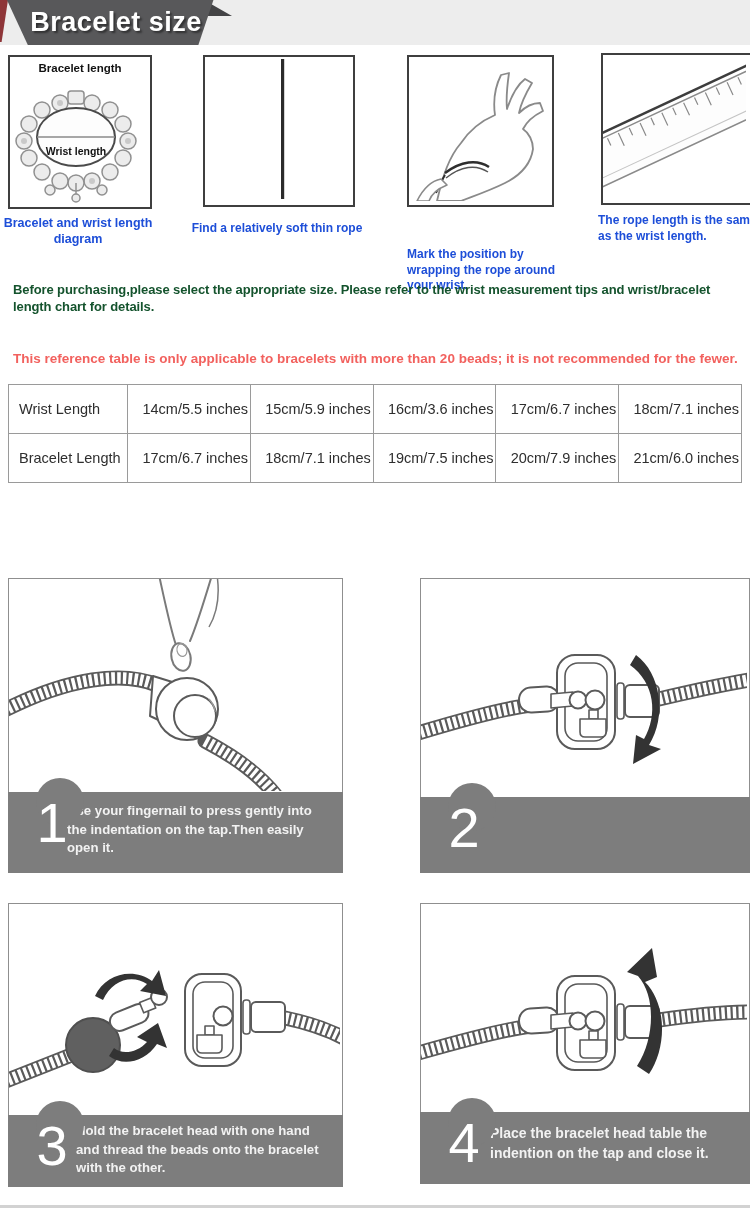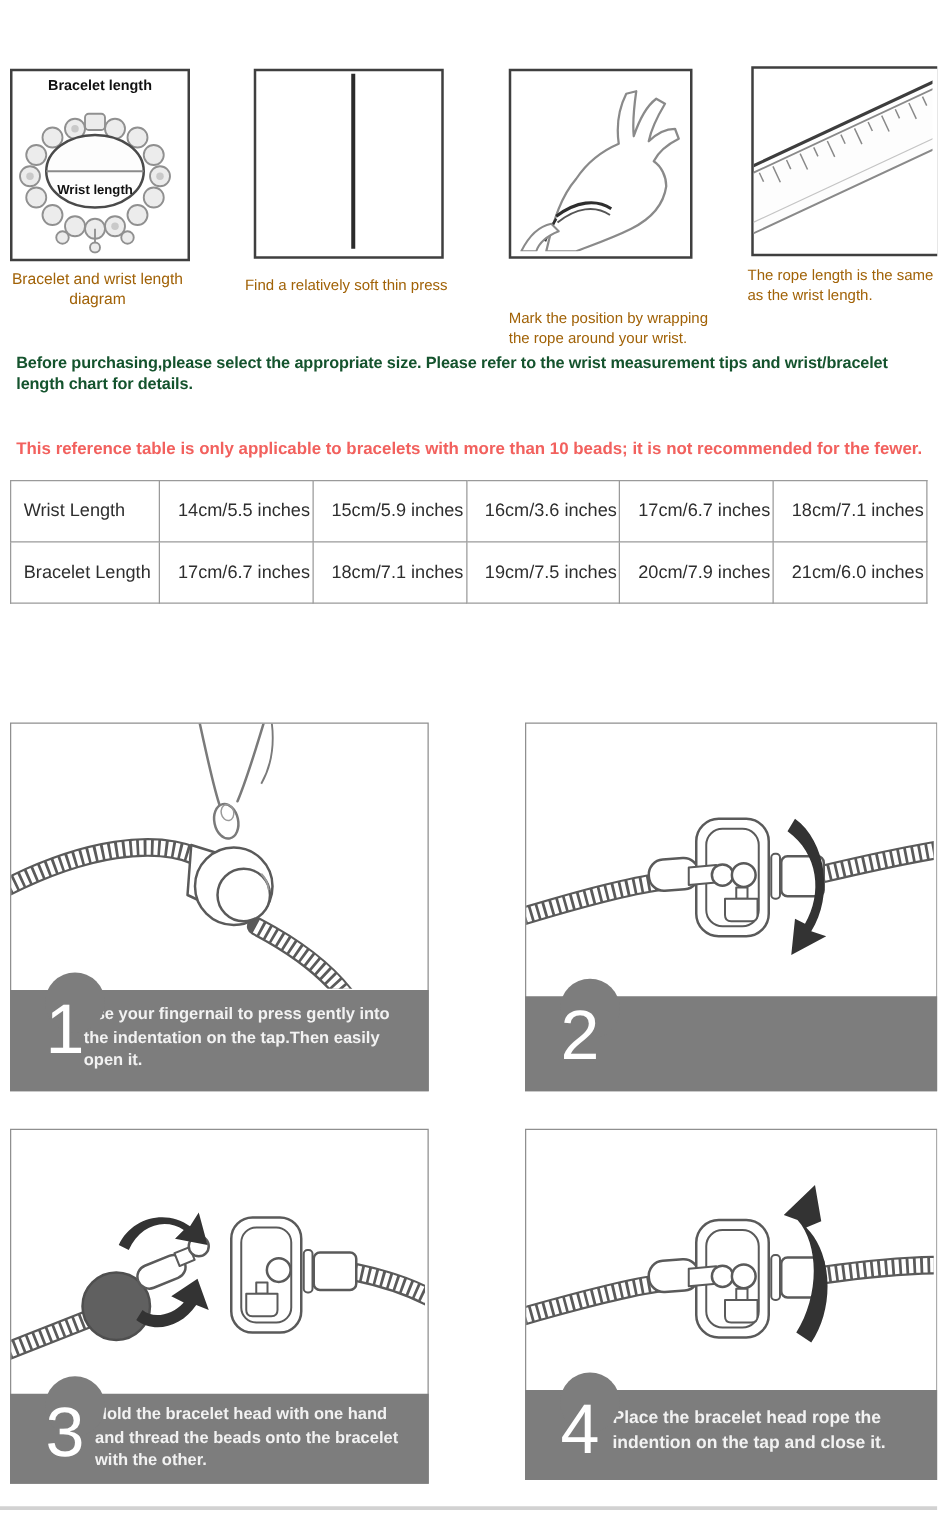--- a/index.html
+++ b/index.html
@@ -18,21 +18,21 @@
   .ribbon-body{position:absolute;left:0;top:0;width:232px;height:100%;background:#58585a;
                clip-path:polygon(3% 0,92% 0,85.5% 100%,12% 100%);
                display:flex;align-items:center;justify-content:center;}
   .ribbon-body span{color:#fff;font-size:27px;font-weight:800;letter-spacing:.5px;
                     text-shadow:2px 2px 2px rgba(0,0,0,.45);}
 
   
   .meas-row{position:absolute;left:0;top:45px;width:750px;height:247px;}
   .mbox{position:absolute;background:#fff;border:2px solid #3f3f3f;}
   .mbox svg{display:block;}
-  .mcap{position:absolute;font-weight:400;font-size:12.5px;line-height:1.3;color:#a16207;}
+  .mcap{position:absolute;font-weight:700;font-size:12.5px;line-height:1.3;color:#1d4ed8;}
 
   
   .intro{position:absolute;left:13px;top:281px;width:728px;font-size:13px;line-height:1.33;
          font-weight:800;color:#14532d;letter-spacing:-.1px;}
   .note{position:absolute;left:13px;top:351px;width:730px;font-size:13.5px;font-weight:700;}
 
   
   .size-table{position:absolute;left:8px;top:384px;width:734px;border-collapse:collapse;}
   .size-table td{border:1px solid #9a9a9a;height:48px;font-size:14.5px;color:#2e2e2e;
                  text-align:right;padding:0 2px;}
@@ -57,20 +57,29 @@
   .lw{fill:#fff;stroke:#5a5a5a;stroke-width:2;stroke-linejoin:round;}
   .lw15{fill:#fff;stroke:#5a5a5a;stroke-width:1.6;stroke-linejoin:round;}
   .ln{fill:none;stroke:#7a7a7a;stroke-width:2;stroke-linecap:round;}
   .arr{fill:#333;stroke:none;}
 </style>
 </head>
 <body>
 
 <div class="page">
 
+  <div class="strip strip1">
+    <div class="ribbon">
+      <div class="ribbon-fold"></div>
+      <div class="ribbon-red"></div>
+      <div class="ribbon-body">
+        <span>Bracelet size</span>
+      </div>
+    </div>
+  </div>
 
   <div class="meas-row">
 
     <div class="mbox" style="left:8px;top:10px;width:140px;height:150px;">
       <svg width="136" height="146" viewBox="0 0 136 146">
         <text x="70" y="15" text-anchor="middle" font-size="11.5" font-weight="bold" fill="#111">Bracelet length</text>
         <g stroke="#909090" stroke-width="1.5" fill="#ececec">
           <rect x="58" y="34" width="16" height="13" rx="3"></rect>
           <circle cx="118" cy="84" r="8"></circle>
             <circle cx="113" cy="101" r="8"></circle>
@@ -103,21 +112,21 @@
         <circle cx="66" cy="141" r="4" fill="#ececec" stroke="#909090" stroke-width="1.5"></circle>
       </svg>
     </div>
     <div class="mcap" style="left:2px;top:170px;width:152px;text-align:center;">Bracelet and wrist length diagram</div>
 
     <div class="mbox" style="left:203px;top:10px;width:148px;height:148px;">
       <svg width="144" height="144" viewBox="0 0 144 144">
         <rect x="76" y="2" width="3.2" height="140" fill="#2b2b2b"></rect>
       </svg>
     </div>
-    <div class="mcap" style="left:176px;top:176px;width:202px;text-align:center;font-size:12px;">Find a relatively soft thin press</div>
+    <div class="mcap" style="left:176px;top:176px;width:202px;text-align:center;font-size:12px;">Find a relatively soft thin rope</div>
 
     <div class="mbox" style="left:407px;top:10px;width:143px;height:148px;">
       <svg width="139" height="144" viewBox="0 0 139 144">
         <path d="M 28 144 C 34 118 40 100 52 86 C 60 74 72 64 86 58
                  C 84 44 86 30 92 18 L 100 16 C 98 30 97 42 98 52
                  C 102 40 108 28 116 22 L 123 26 C 117 36 112 46 110 56
                  C 116 50 124 46 131 46 L 134 54 C 126 58 118 64 114 72
                  C 120 76 124 84 124 92 C 122 106 112 118 96 126
                  C 80 134 62 140 52 144 Z" fill="#fff" stroke="#8a8a8a" stroke-width="1.8" stroke-linejoin="round"></path>
         <path d="M 36 116 C 52 104 68 102 80 110" fill="none" stroke="#2e2e2e" stroke-width="2.5"></path>
@@ -137,21 +146,21 @@
                    M66 54 V68 M78 54 V62 M90 54 V68 M102 54 V62 M114 54 V68 M126 54 V62 M138 54 V68
                    M150 54 V62 M162 54 V68 M174 54 V62" stroke="#8a8a8a" stroke-width="1.2" fill="none"></path>
           <line x1="-40" y1="88" x2="195" y2="88" stroke="#c4c4c4" stroke-width="1"></line>
         </g>
       </svg>
     </div>
     <div class="mcap" style="left:598px;top:168px;width:160px;font-size:12px;">The rope length is the same as the wrist length.</div>
   </div>
 
   <div class="intro">Before purchasing,please select the appropriate size. Please refer to the wrist measurement tips and wrist/bracelet length chart for details.</div>
-  <div class="note" style="color:#f2615e;">This reference table is only applicable to bracelets with more than 10 beads; it is not recommended for the fewer.</div>
+  <div class="note" style="color:#f2615e;">This reference table is only applicable to bracelets with more than 20 beads; it is not recommended for the fewer.</div>
 
   <table class="size-table">
     <tbody>
         <tr>
       <td class="rowhead">Wrist Length</td>
       <td>14cm/5.5 inches</td>
       <td>15cm/5.9 inches</td>
       <td>16cm/3.6 inches</td>
       <td>17cm/6.7 inches</td>
       <td>18cm/7.1 inches</td>
@@ -262,19 +271,19 @@
         <rect x="168" y="127" width="9" height="9" class="lw15"></rect>
         <path class="lw15" d="M 159 136 h 26 v 13 q 0 5 -5 5 h -16 q -5 0 -5 -5 Z"></path>
         <rect x="196" y="100" width="7" height="36" rx="3" class="lw15"></rect>
         <rect x="204" y="102" width="34" height="32" rx="5" class="lw"></rect>
         <path class="arr" d="M 228 170 C 246 144 246 100 224 78 L 236 73 L 231 44 L 206 68 L 217 72
                              C 235 92 234 134 216 162 Z"></path>
       </svg>
       <div class="sbar" style="height:72px;">
         <div class="sbump"></div>
         <div class="snum">4</div>
-        <div class="stext" style="margin:12px 10px 0 70px;font-size:14px;">Place the bracelet head rope the indention on the tap and close it.</div>
+        <div class="stext" style="margin:12px 10px 0 70px;font-size:14px;">Place the bracelet head table the indention on the tap and close it.</div>
       </div>
     </div>
   </div>
 
   <div class="divider"></div>
 </div>
 
 </body></html>

